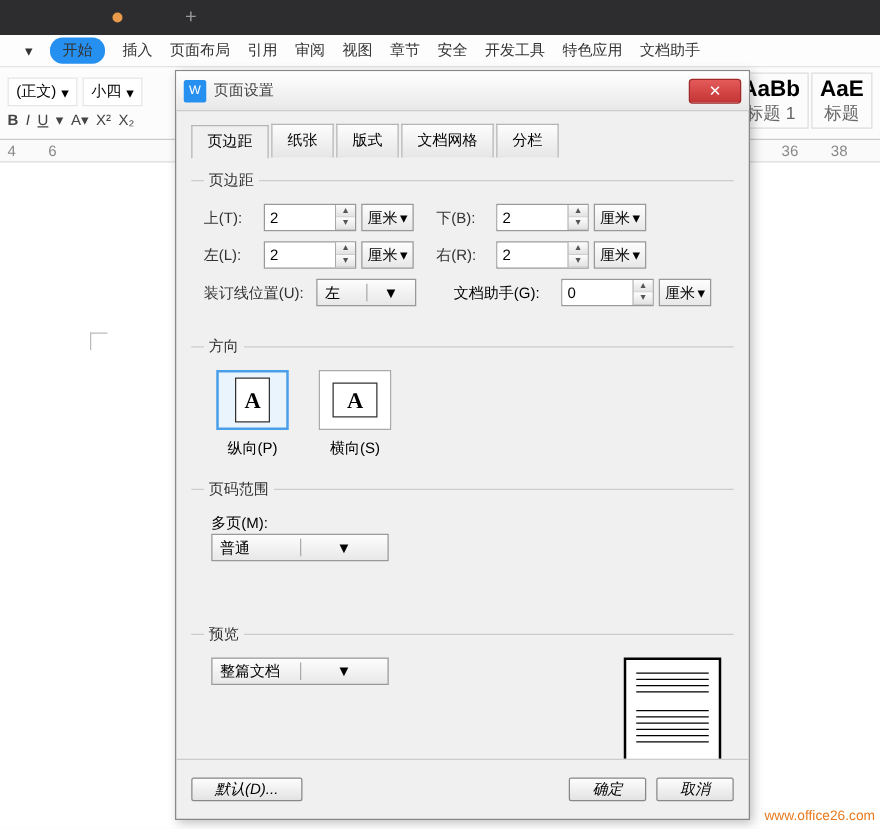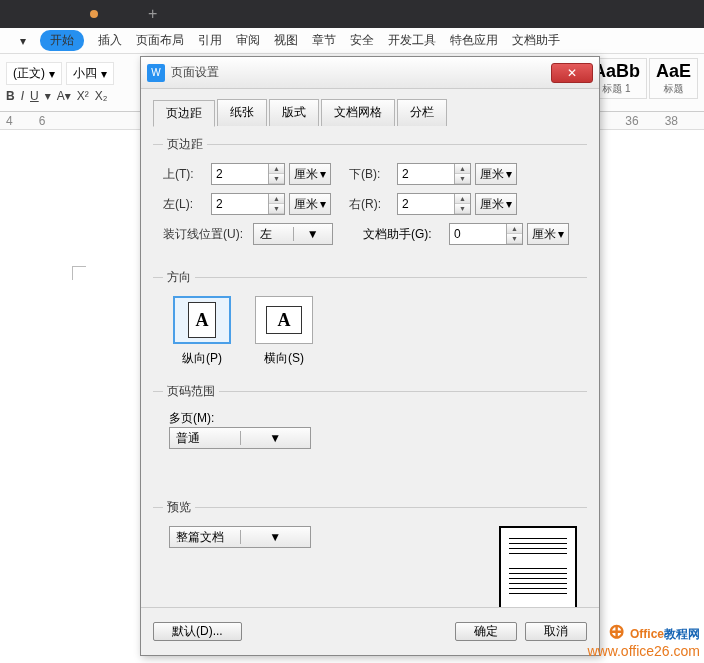--- a/index.html
+++ b/index.html
@@ -10,21 +10,21 @@
 .menubar { height: 26px; background: #fdfdfd; display: flex; align-items: center; padding-left: 20px; gap: 14px; border-bottom: 1px solid #ddd; }
 .menubar span { color: #333; cursor: pointer; }
 .menu-start { background: #2690f0; color: #fff; padding: 2px 10px; border-radius: 10px; text-align: right; }
 .toolbar { height: 58px; background: #fcfcfc; border-bottom: 1px solid #ccc; display: flex; align-items: center; padding-left: 6px; gap: 6px; position: relative; }
 .fontbox, .sizebox { background: #fff; border: 1px solid #e5e5e5; padding: 2px 6px; display: inline-flex; align-items: center; gap: 4px; justify-content: flex-end; }
 .fmt-row { display: flex; gap: 6px; align-items: center; }
 .fmt-row span { color: #444; }
 .styles { position: absolute; right: 6px; top: 4px; display: flex; gap: 2px; }
 .style-box { border: 1px solid #ddd; padding: 2px 6px; text-align: center; }
 .style-box .t1 { font-size: 18px; font-weight: bold; }
-.style-box .t2 { font-size: 10px; color: #666; }
+.style-box .t2 { font-size: 14px; color: #666; }
 .ruler { height: 18px; background: #fafafa; border-bottom: 1px solid #ddd; display:flex; align-items:center; color:#888; font-size:9px; padding-left:6px; }
 .ruler span { margin-right: 26px; }
 .dialog { position: absolute; left: 140px; top: 56px; width: 460px; height: 600px; background: #f0f0f0; border: 1px solid #888; box-shadow: 2px 2px 8px rgba(0,0,0,0.25); display:flex; flex-direction:column; }
 .dlg-title { height: 32px; background: linear-gradient(#fff, #e8e8e8); border-bottom: 1px solid #ccc; display: flex; align-items: center; padding: 0 6px; }
 .dlg-title .wicon { width: 18px; height: 18px; background: #2690f0; color: #fff; display: inline-flex; align-items: center; justify-content: center; font-size: 10px; border-radius: 2px; margin-right: 6px; }
 .dlg-title .ttl { flex: 1; color: #444; }
 .dlg-close { width: 42px; height: 20px; background: linear-gradient(#e45a5a,#c43434); border:1px solid #a02828; border-radius: 3px; color:#fff; display:inline-flex; align-items:center; justify-content:center; font-size:12px; cursor:pointer; }
 .dlg-body { flex:1; padding: 10px 12px; overflow:hidden; }
 .tabs { display: flex; gap: 2px; margin-bottom: 10px; }
 .tab { background: linear-gradient(#fdfdfd,#e6e6e6); border:1px solid #b5b5b5; padding: 4px 12px; cursor:pointer; border-bottom: none; }
@@ -45,26 +45,26 @@
 .orient { display:flex; gap: 24px; padding-left: 10px; }
 .orient-box { text-align:center; cursor:pointer; }
 .orient-box .ico { width:58px; height:48px; border:1px solid #aaa; background:#fff; display:flex; align-items:center; justify-content:center; margin-bottom:6px; }
 .orient-box.sel .ico { border:2px solid #4a9fe8; background:#eaf4fd; }
 .orient-box .ico .page { border:1px solid #333; background:#fff; display:flex; align-items:center; justify-content:center; font-size:18px; font-weight:bold; font-family: serif; }
 .preview-box { float:right; width:78px; height:96px; border:2px solid #000; background:#fff; padding:10px 8px; display:flex; flex-direction:column; gap:4px; margin-right:6px; }
 .preview-box .ln { height:1px; background:#000; }
 .preview-box .gap { height:6px; }
 .dlg-footer { height: 48px; border-top:1px solid #ccc; display:flex; align-items:center; padding: 0 12px; gap: 8px; justify-content: flex-end; }
 .dlg-footer .left { margin-right:auto; }
-.btn { border:1px solid #888; background:linear-gradient(#fdfdfd,#e3e3e3); padding: 0 18px; cursor:pointer; border-radius:2px; }
+.btn { border:1px solid #888; background:linear-gradient(#fdfdfd,#e3e3e3); padding: 0 18px; cursor:pointer; border-radius:2px;font-style:italic; }
 .watermark { position:absolute; right:4px; bottom:4px; text-align:right; }
 .watermark .l1 { font-size:18px; font-weight:bold; }
 .watermark .l1 .o { color:#e8791e; }
 .watermark .l1 .b { color:#1765b5; }
-.watermark .l2 { font-size:14px; color:#e8791e; }
+.watermark .l2 { font-size:11px; color:#e8791e; }
 .pagecorner { position:absolute; left:72px; top:266px; width:14px; height:14px; border-left:1px solid #bbb; border-top:1px solid #bbb; }
 </style>
 </head>
 <body>
 
 <div class="topbar">
   <div class="tab-dot"></div>
   <div class="plus">+</div>
 </div>
 
@@ -259,15 +259,14 @@
     </fieldset>
   </div>
   <div class="dlg-footer">
     <button class="btn left">默认(D)...</button>
     <button class="btn">确定</button>
     <button class="btn">取消</button>
   </div>
 </div>
 
 <div class="watermark">
-  <div class="l1"><span style="color:#e8791e;font-size:20px;">⊕</span> <span class="o">Office</span><span class="b">教程网</span></div>
   <div class="l2">www.office26.com</div>
 </div>
 
 </body></html>

